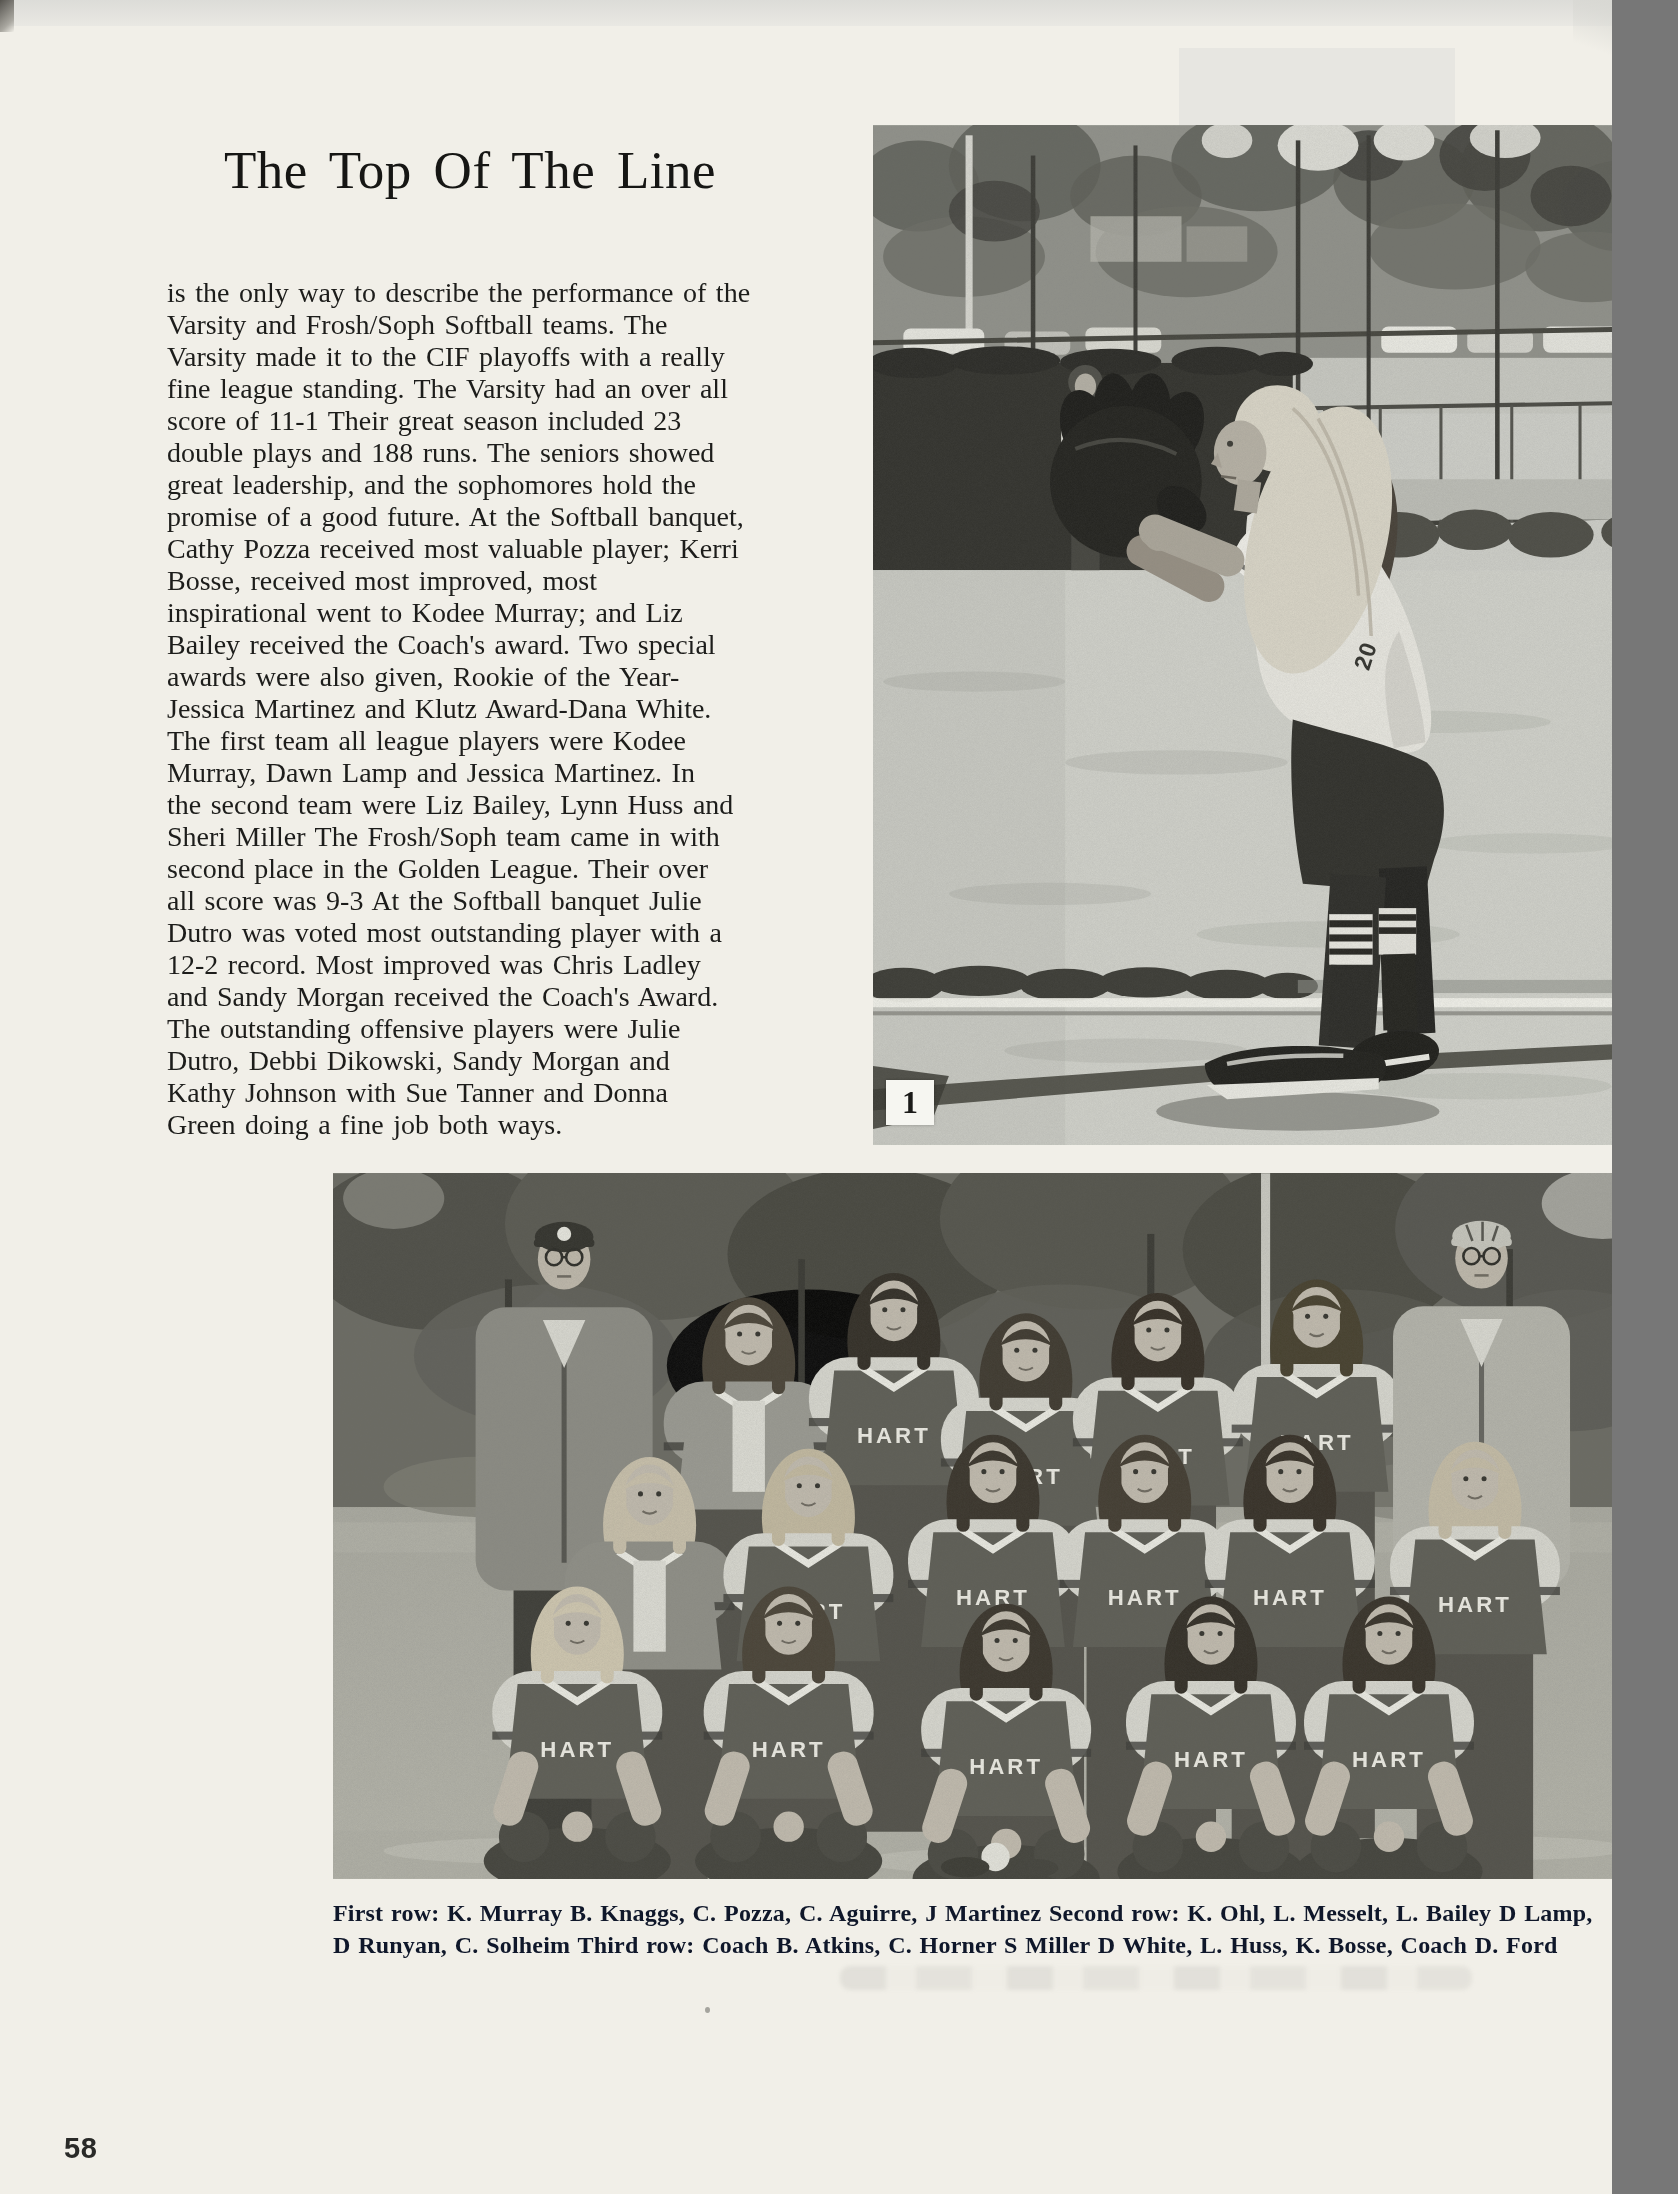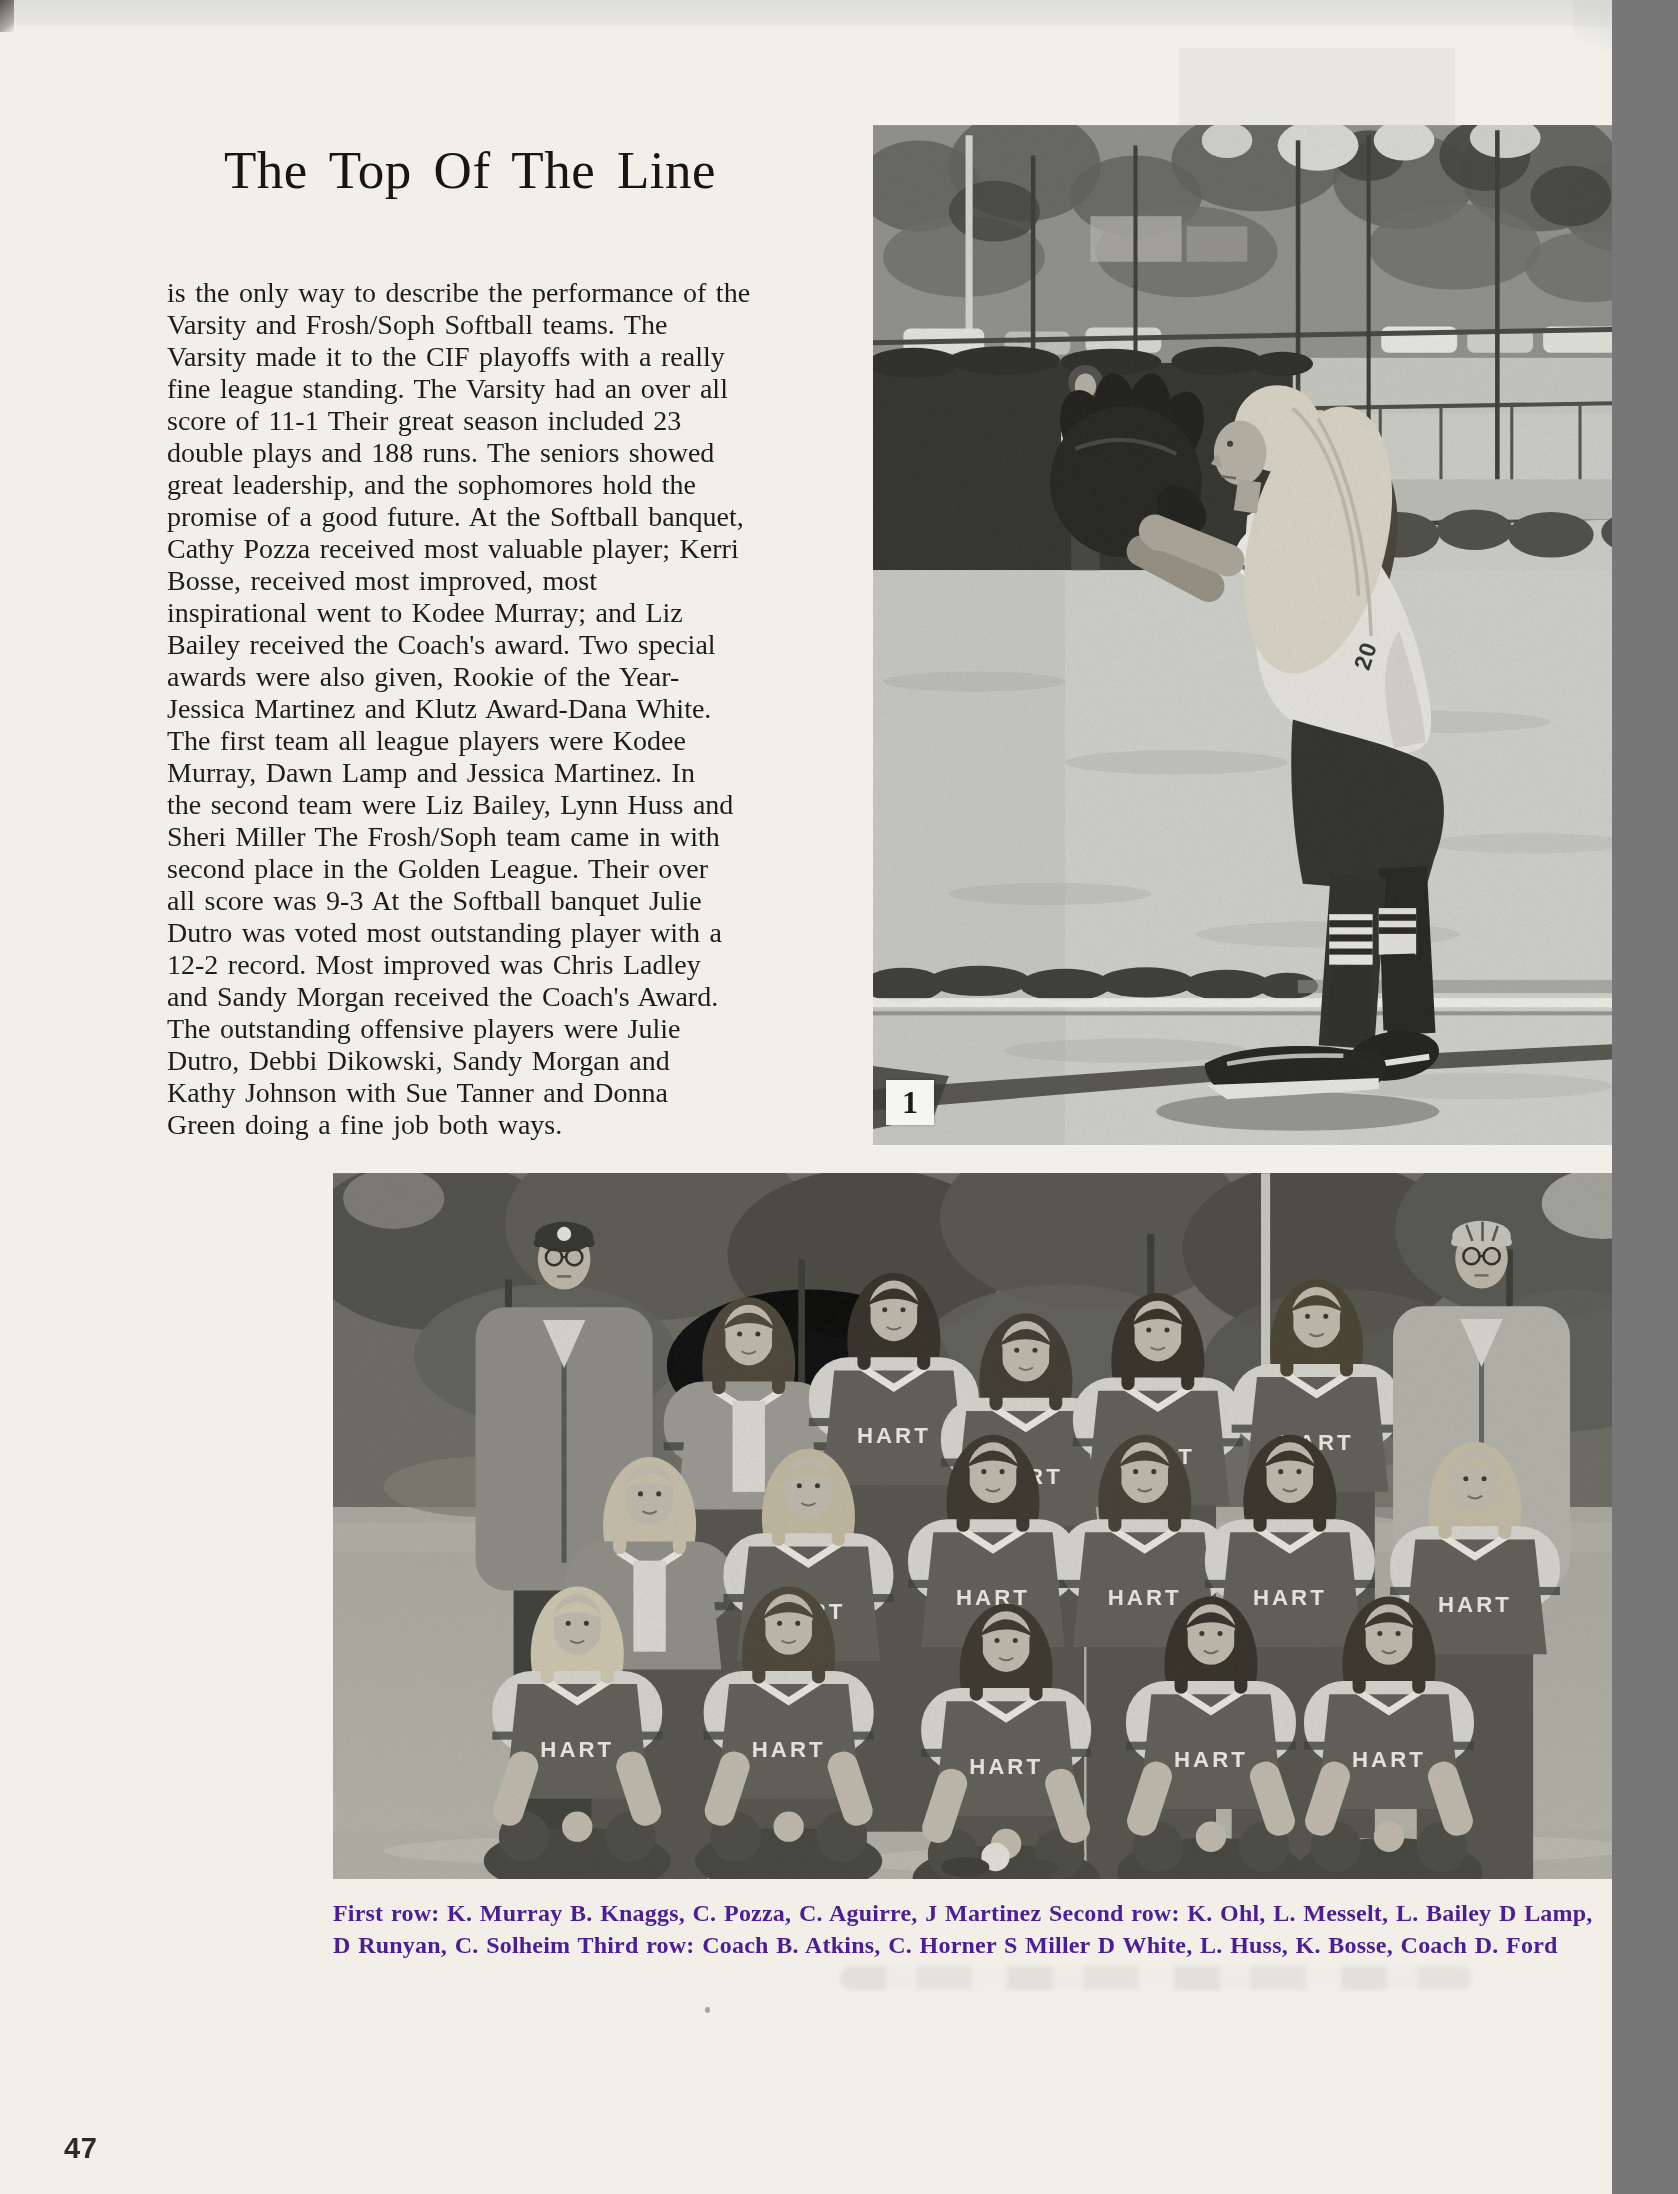--- a/index.html
+++ b/index.html
@@ -36,21 +36,21 @@
   .photo-pitcher{left:873px;top:125px;}
   .photo-team{left:333px;top:1173px;}
   .photo-label{
     position:absolute;left:886px;top:1080px;width:48px;height:45px;
     background:#f6f6f1;display:flex;align-items:center;justify-content:center;
     font-size:32px;font-weight:600;color:#1b1b19;
     box-shadow:0 0 3px rgba(0,0,0,.25);
   }
   .team-caption{
     position:absolute;left:333px;top:1897px;width:1343px;
-    font-size:24px;line-height:32px;font-weight:600;color:#4c1d95;
+    font-size:24px;line-height:32px;font-weight:600;color:#0f172a;
     white-space:pre-line;letter-spacing:0.2px;word-spacing:1.5px;
   }
   .ghost-smudge{
     position:absolute;left:840px;top:1966px;width:632px;height:24px;
     background:repeating-linear-gradient(90deg,
       rgba(150,150,145,.30) 0 46px, rgba(150,150,145,.05) 46px 76px,
       rgba(150,150,145,.25) 76px 132px, rgba(150,150,145,.04) 132px 167px);
     filter:blur(2px);border-radius:10px;opacity:.55;
   }
   .speck{position:absolute;left:705px;top:2007px;width:5px;height:6px;
@@ -639,16 +639,16 @@
     </g>
     <rect width="2614" height="1395" filter="url(#grainB)" opacity=".55"></rect>
   </svg>
 
   <div class="team-caption">First row: K. Murray B. Knaggs, C. Pozza, C. Aguirre, J Martinez Second row: K. Ohl, L. Messelt, L. Bailey D Lamp,
 D Runyan, C. Solheim Third row: Coach B. Atkins, C. Horner S Miller D White, L. Huss, K. Bosse, Coach D. Ford</div>
 
   <div class="ghost-smudge"></div>
   <div class="speck"></div>
 
-  <div class="page-number">47</div>
+  <div class="page-number">58</div>
 
 </div>
 
 
 </body></html>

